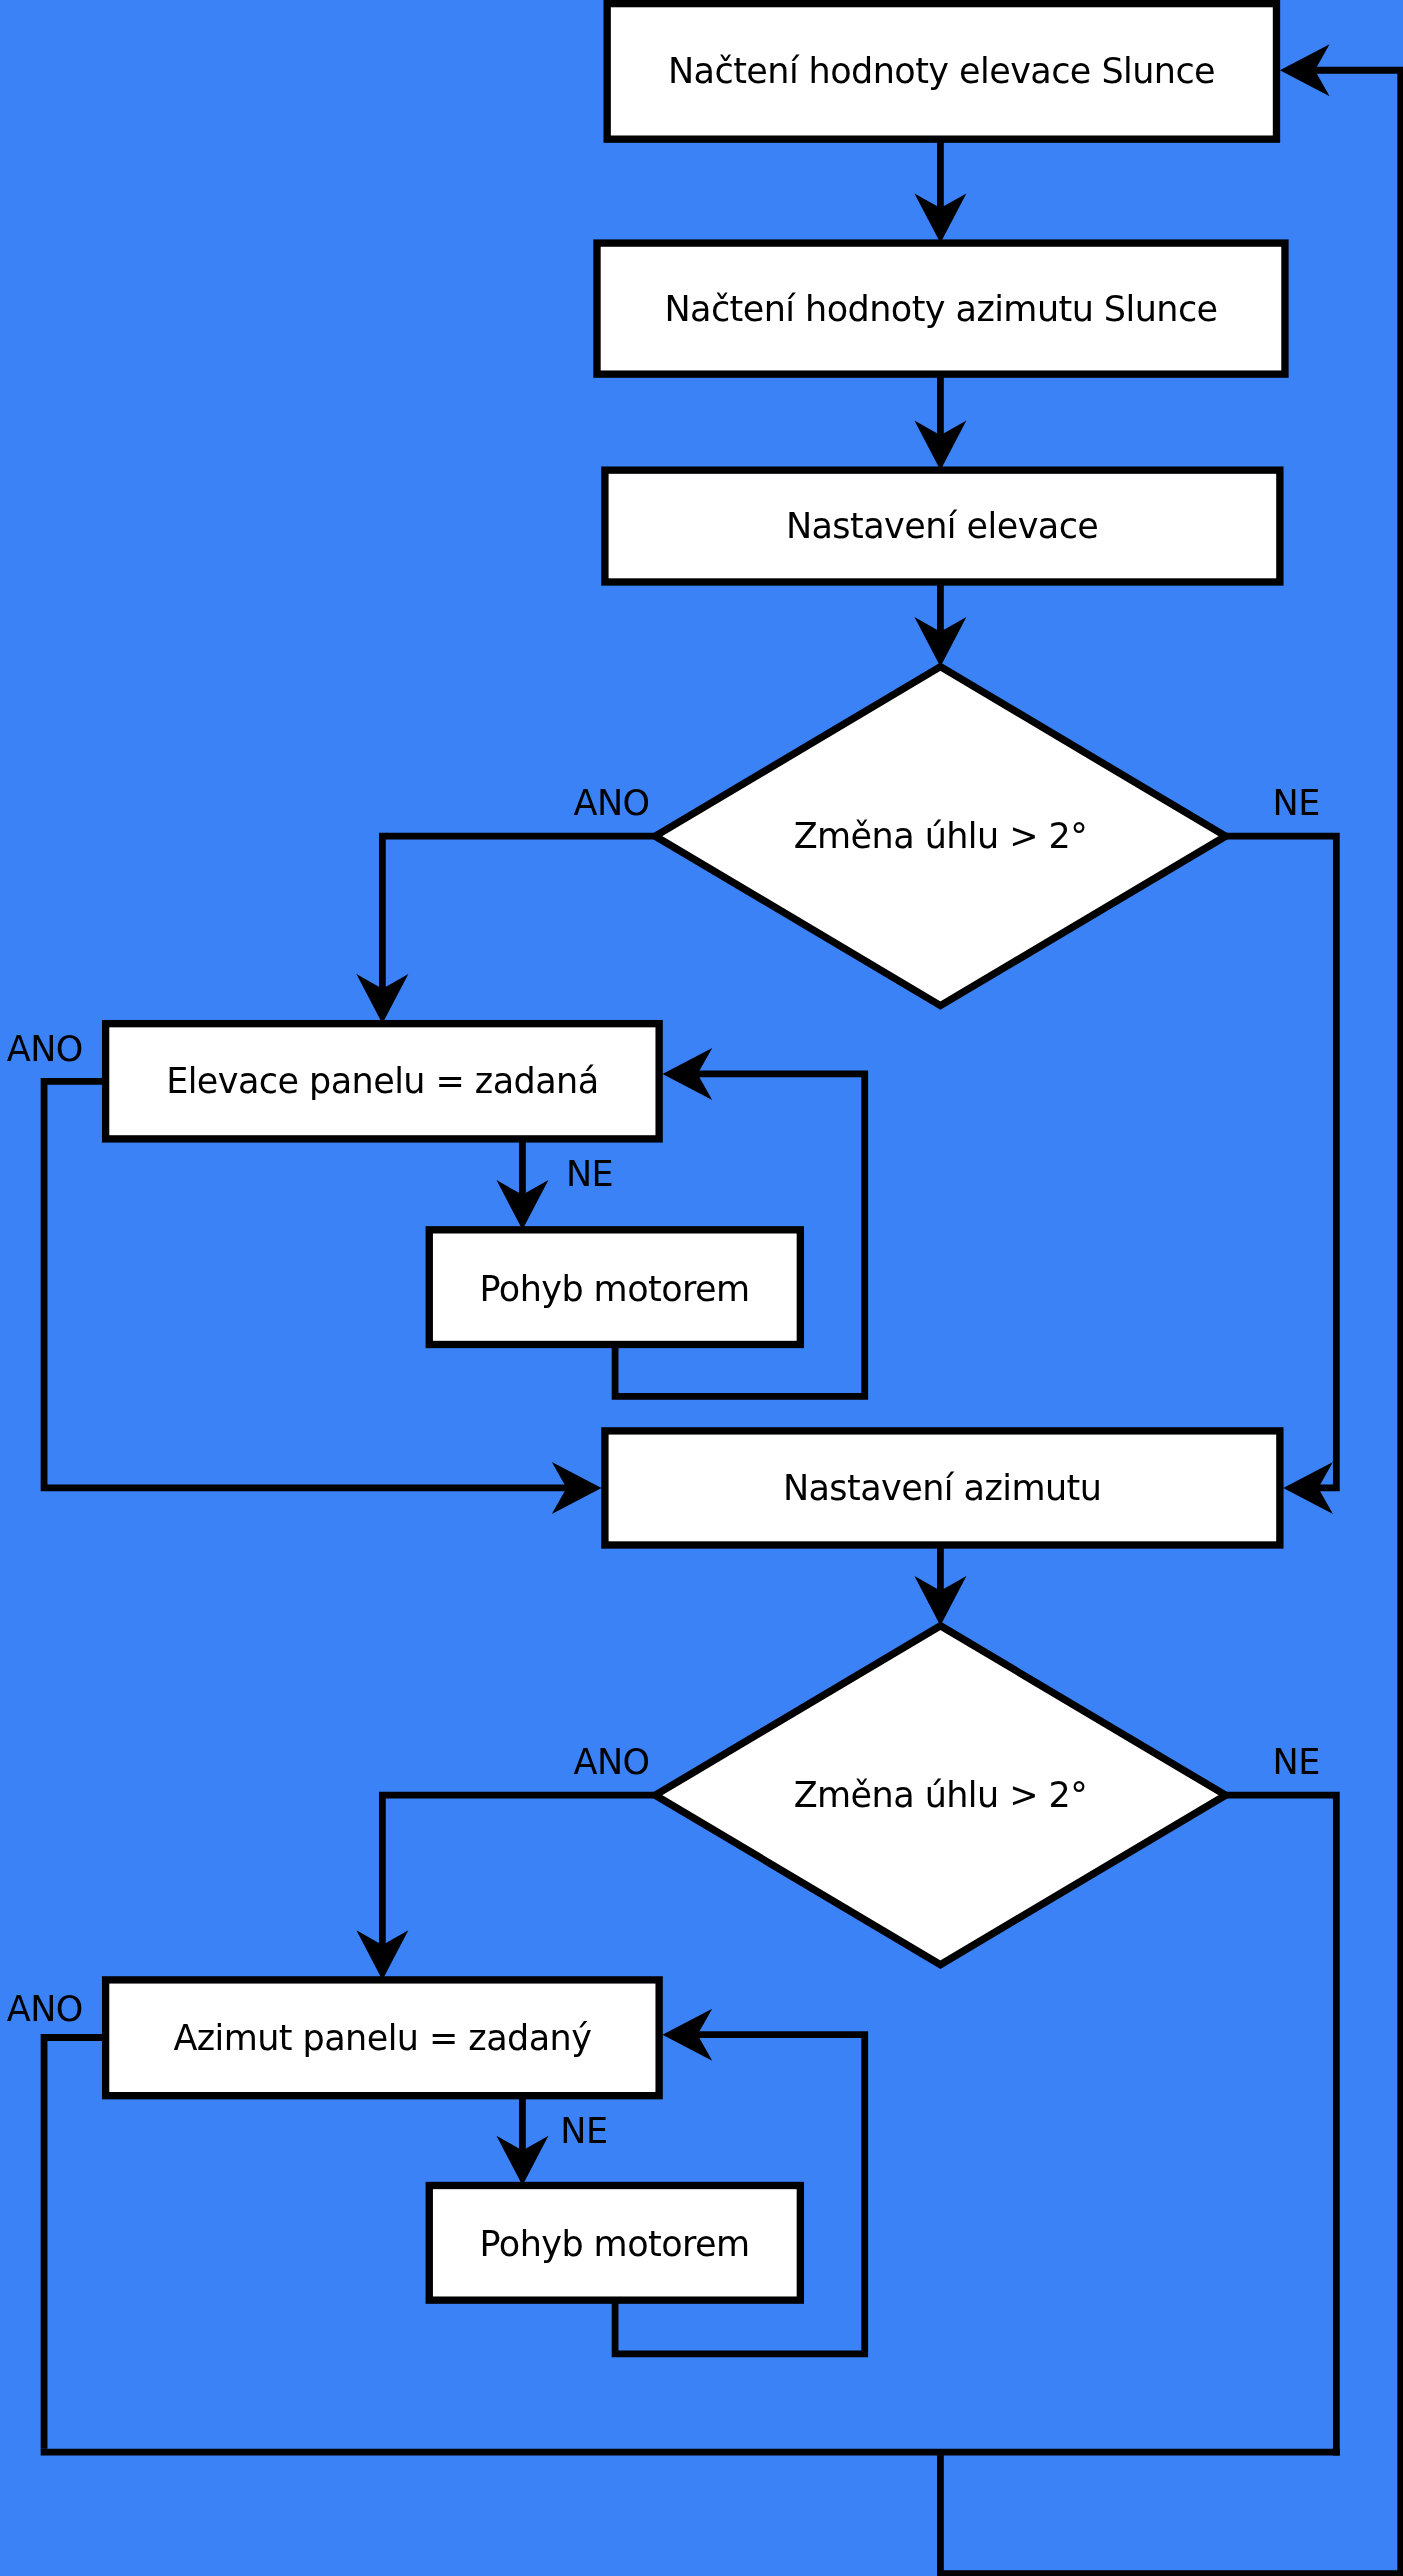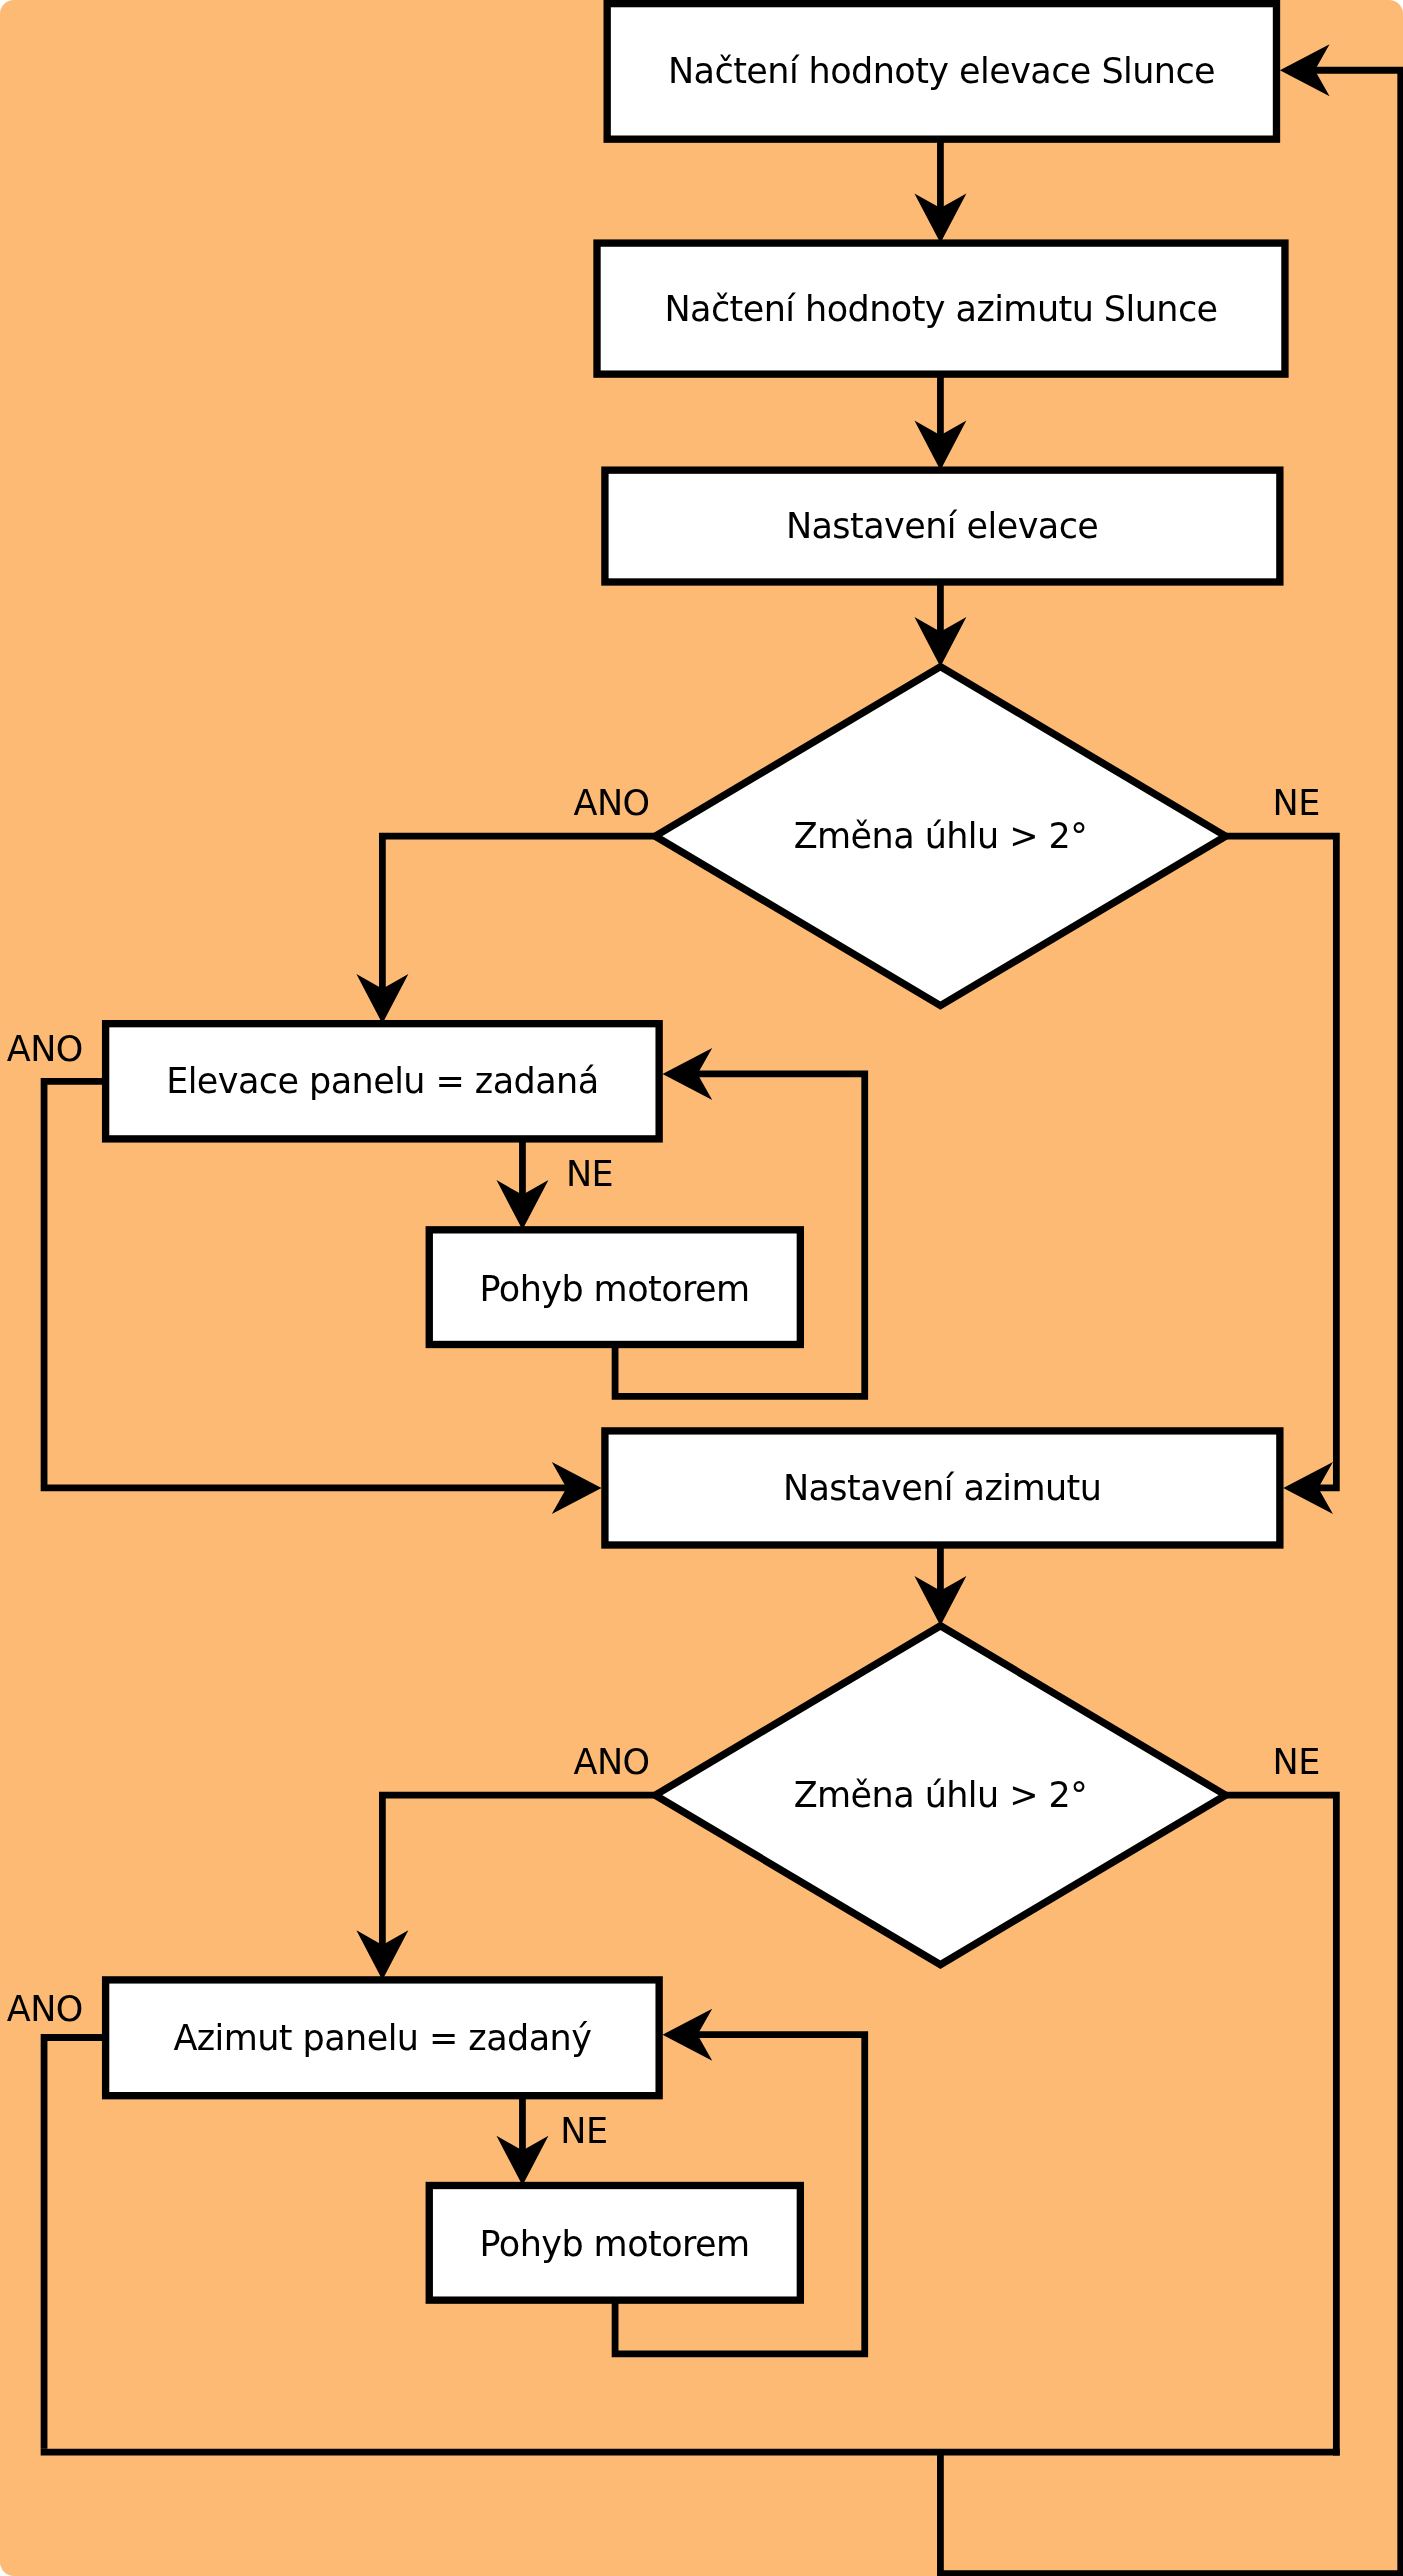--- a/index.html
+++ b/index.html
@@ -3,22 +3,21 @@
 <meta charset="utf-8">
 <style>
   html, body {
     margin: 0;
     padding: 0;
     background: #ffffff;
   }
   .canvas {
     width: 1403px;
     height: 2576px;
-    background: #fdba74;
-    border-radius: 14px;
+    background: #3b82f6;
   }
   svg { display: block; }
   .edge {
     fill: none;
     stroke: #000000;
     stroke-width: 12;
     stroke-linecap: butt;
     stroke-linejoin: miter;
   }
   .node {

